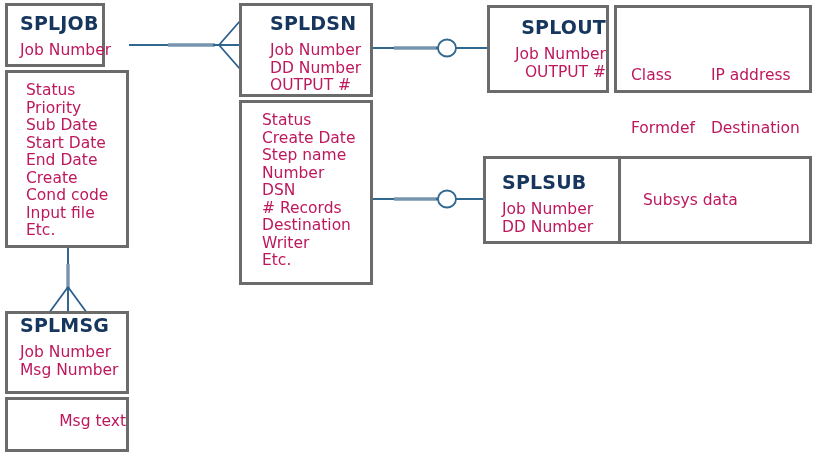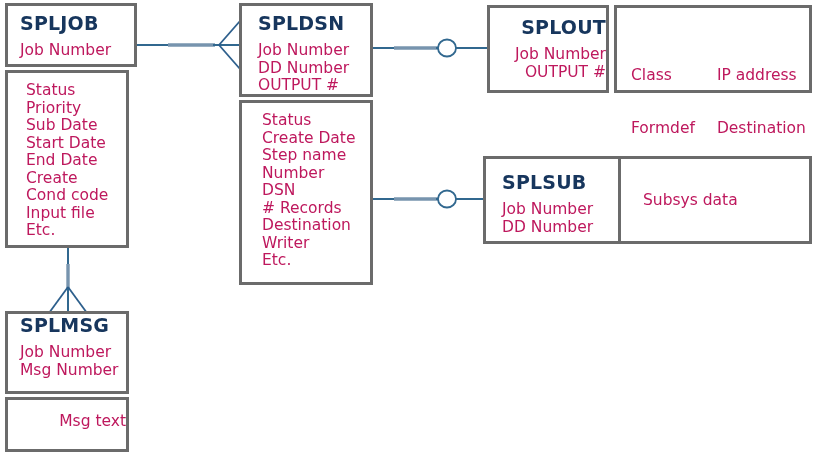--- a/index.html
+++ b/index.html
@@ -38,21 +38,21 @@
   }
   .attr-list div { white-space: pre; }
   .pad {
     padding: 8px 0 0 12px;
   }
   .pad-attr {
     padding: 9px 0 0 18px;
   }
   .two-col {
     display: flex;
-    gap: 22px;
+    gap: 16px;
   }
   svg.links {
     position: absolute;
     left: 0;
     top: 0;
     width: 819px;
     height: 455px;
     pointer-events: none;
   }
   .lnk {
@@ -107,21 +107,21 @@
 
     <g>
       <line class="lnk" x1="68" y1="248" x2="68" y2="266"></line>
       <line class="lnk-thick" x1="68" y1="264" x2="68" y2="290"></line>
       <line class="lnk" x1="68" y1="288" x2="68" y2="313"></line>
       <path class="crow" d="M 68 287 L 49 313"></path>
       <path class="crow" d="M 68 287 L 87 313"></path>
     </g>
   </svg>
 
-  <div class="entity-box" style="left:5px; top:3px; width:132px; height:64px;">
+  <div class="entity-box" style="left:5px; top:3px; width:100px; height:64px;">
     <div class="pad">
       <div class="ent-title">SPLJOB</div>
       <div class="attr-list" style="margin-top:9px;">
         <div>Job Number</div>
       </div>
     </div>
   </div>
   <div class="entity-box" style="left:5px; top:70px; width:124px; height:178px;">
     <div class="attr-list pad-attr">
       <div>Status</div>
@@ -130,21 +130,21 @@
       <div>Start Date</div>
       <div>End Date</div>
       <div>Create</div>
       <div>Cond code</div>
       <div>Input file</div>
       <div>Etc.</div>
     </div>
   </div>
 
   <div class="entity-box" style="left:239px; top:3px; width:134px; height:94px;">
-    <div class="pad" style="padding-left:16px;">
+    <div class="pad" style="padding-left:28px;">
       <div class="ent-title">SPLDSN</div>
       <div class="attr-list" style="margin-top:9px;">
         <div>Job Number</div>
         <div>DD Number</div>
         <div>OUTPUT #</div>
       </div>
     </div>
   </div>
   <div class="entity-box" style="left:239px; top:100px; width:134px; height:185px;">
     <div class="attr-list pad-attr" style="padding-left:20px;">

